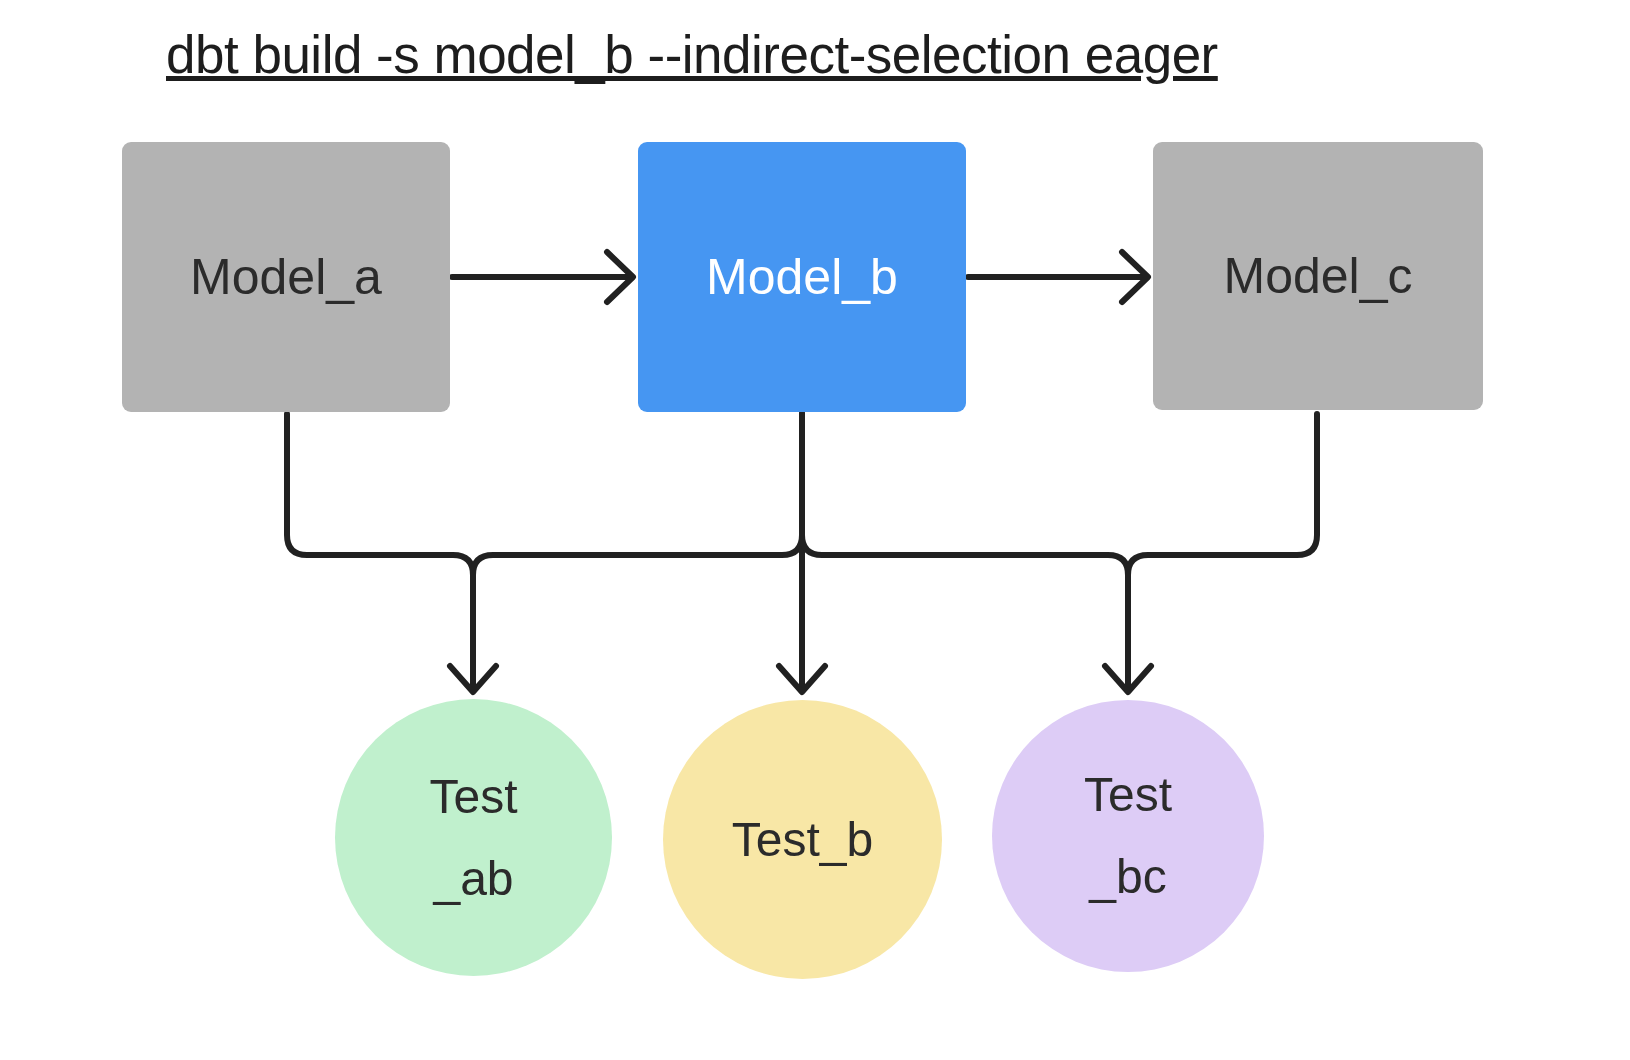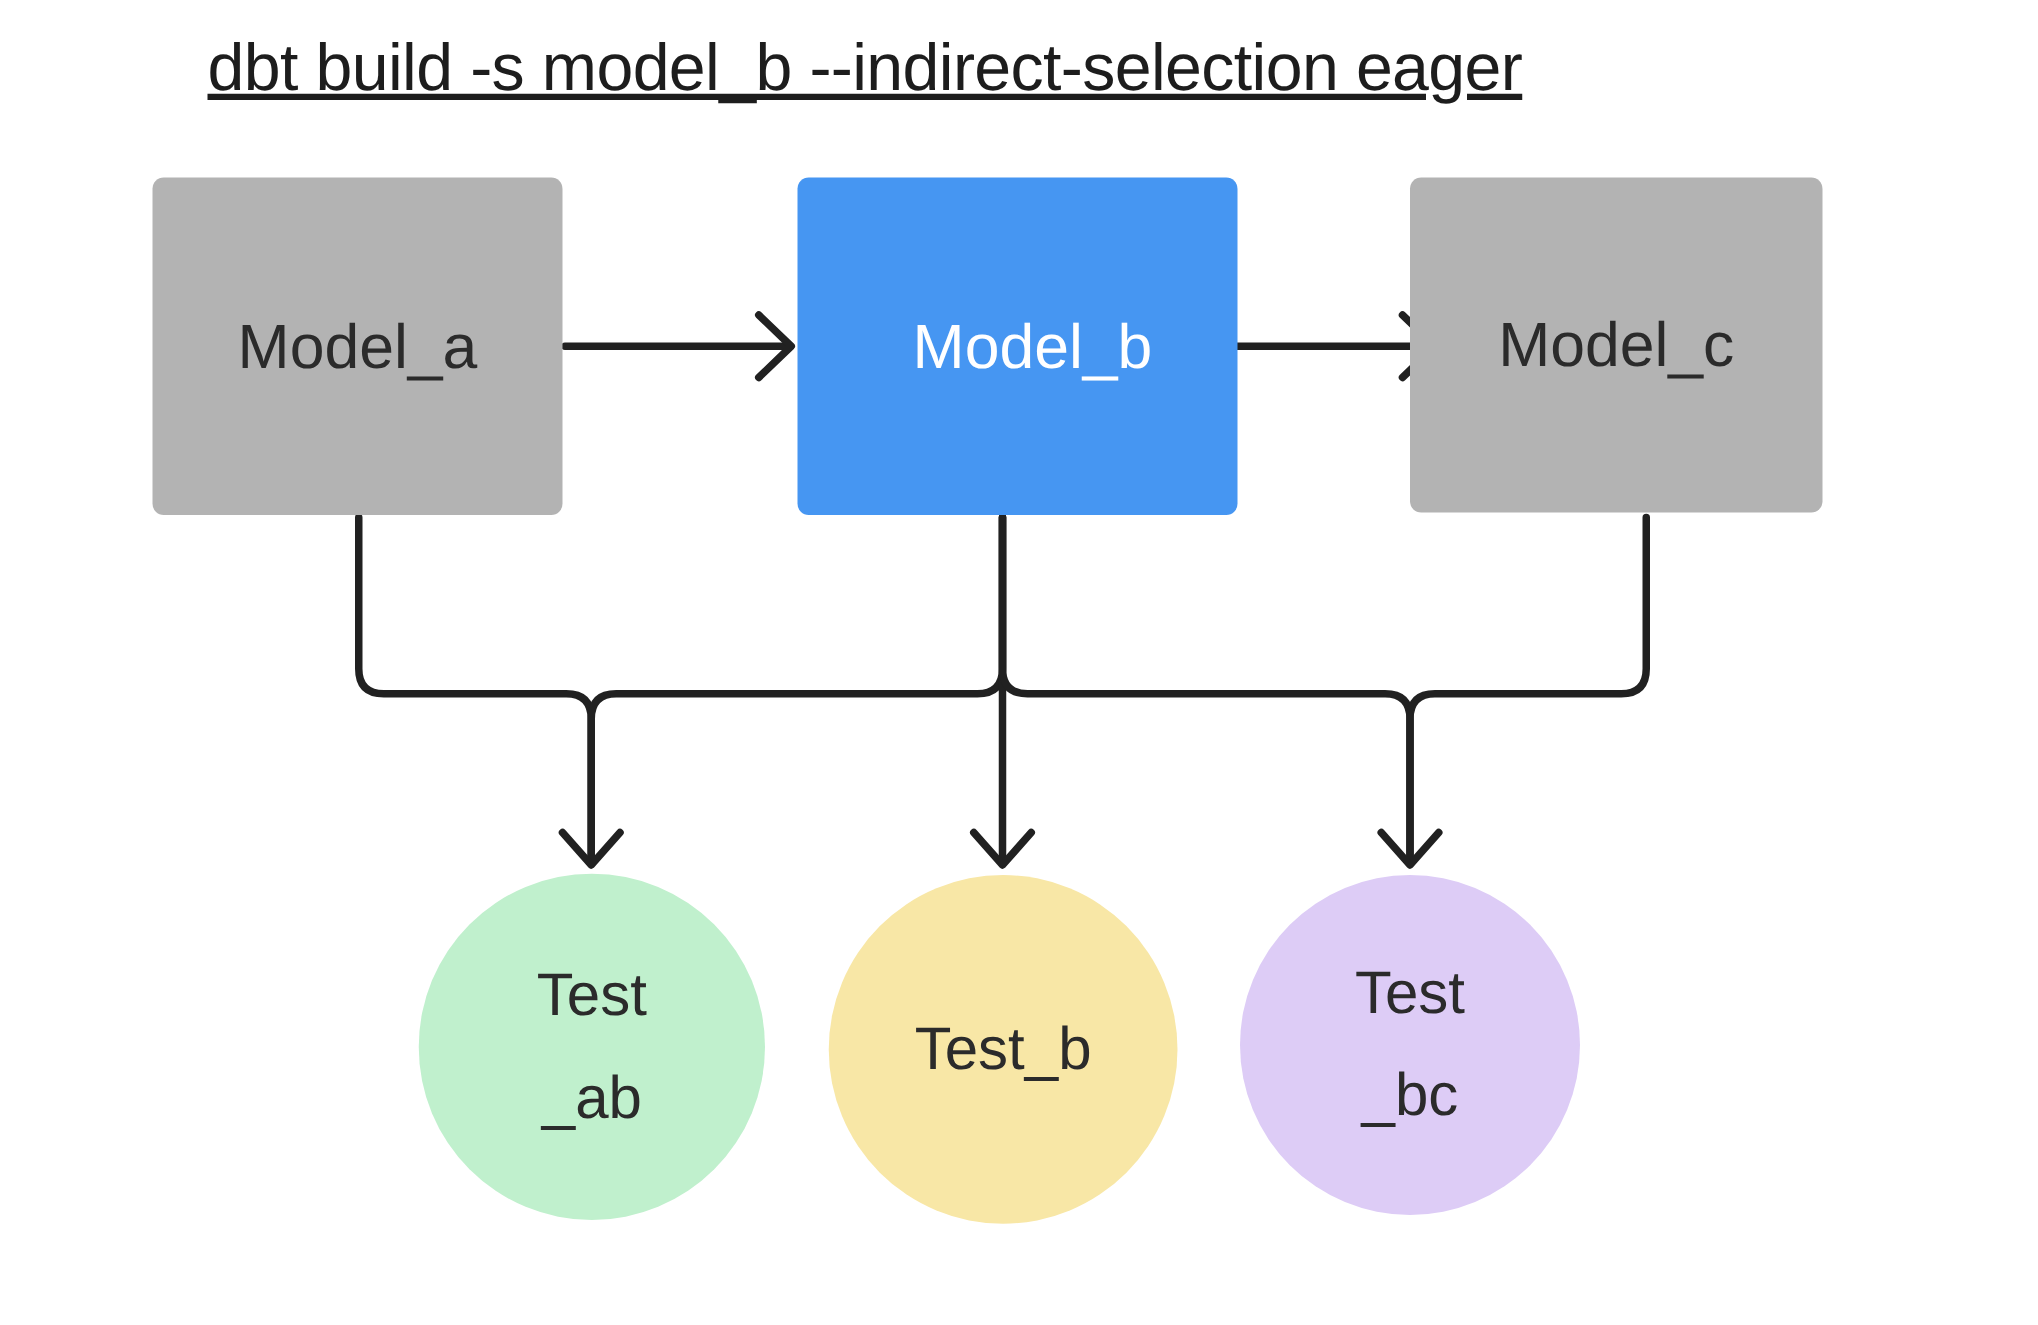--- a/index.html
+++ b/index.html
@@ -43,22 +43,22 @@
     justify-content: center;
     font-size: 50px;
     color: var(--model-text, #2b2b2b);
     background: var(--model-fill, #b3b3b3);
   }
   .model-box.selected {
     background: var(--model-selected-fill, #4696f2);
     color: var(--model-selected-text, #ffffff);
   }
   #box-model-a { left: 122px; top: 142px; }
-  #box-model-b { left: 638px; top: 142px; padding-left: 24px; }
-  #box-model-c { left: 1128px; top: 142px; width: 330px; height: 268px; }
+  #box-model-b { left: 638px; top: 142px; }
+  #box-model-c { left: 1153px; top: 142px; width: 330px; height: 268px; }
   .test-circle {
     position: absolute;
     border-radius: 50%;
     display: flex;
     flex-direction: column;
     align-items: center;
     justify-content: center;
     font-size: 48px;
     line-height: 82px;
     color: var(--model-text, #2b2b2b);

